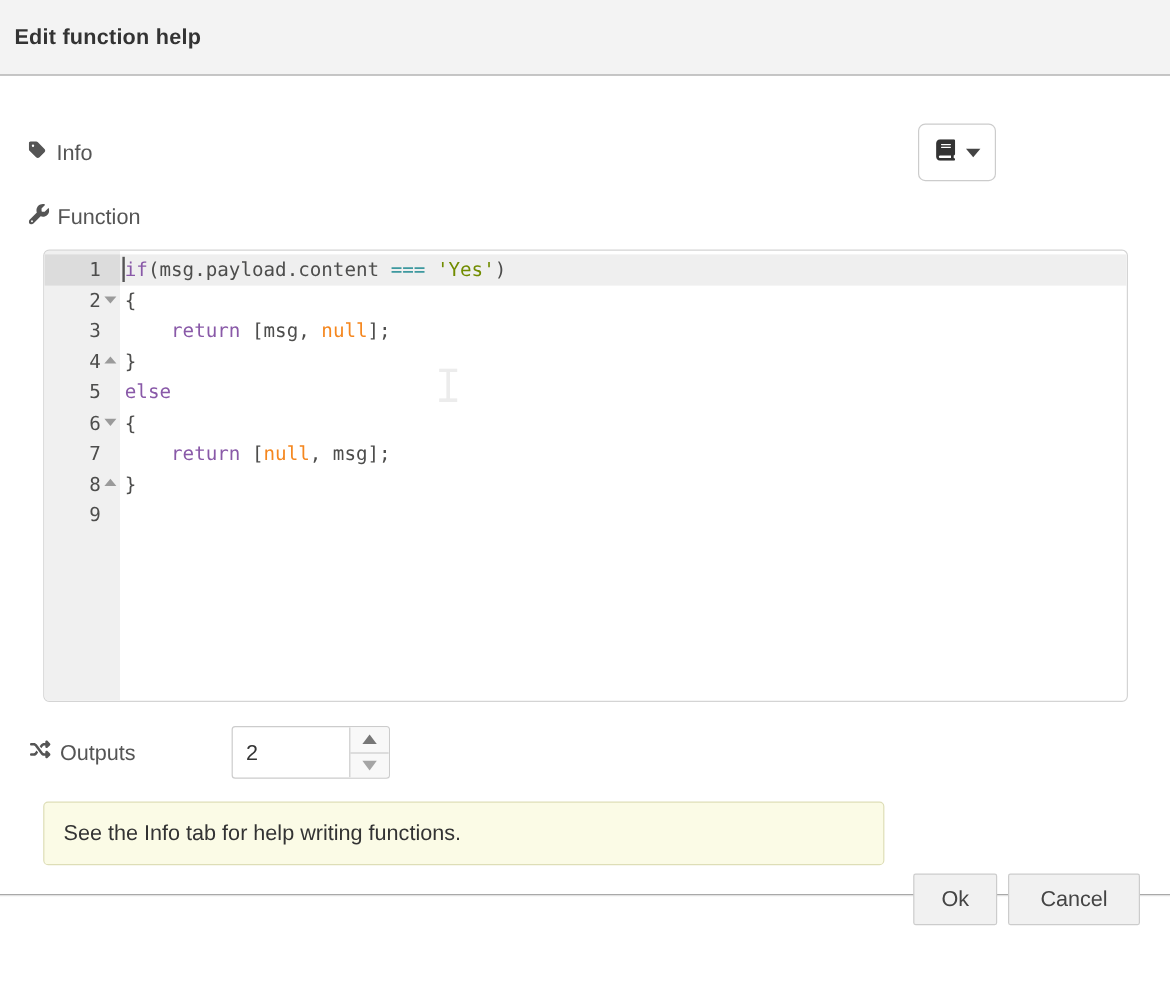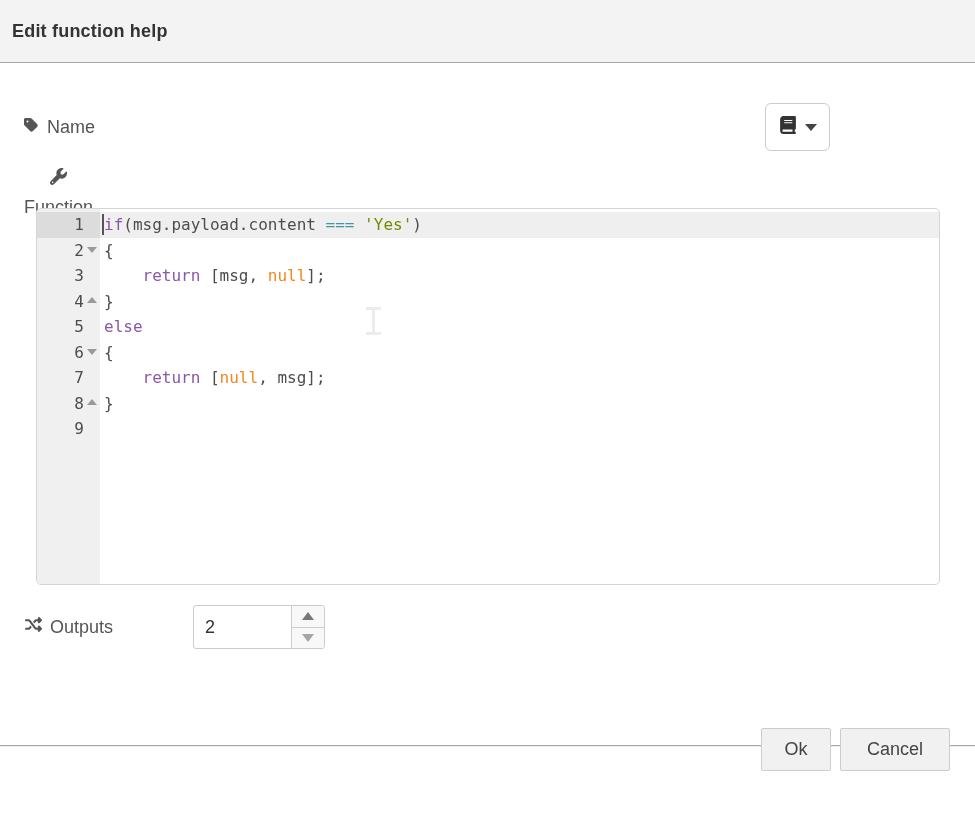--- a/index.html
+++ b/index.html
@@ -22,21 +22,21 @@
                font-family:"Liberation Sans",sans-serif; font-size:18px; color:#444;
                padding:0 12px; box-shadow:inset 0 1px 1px rgba(0,0,0,0.05); outline:none; }
   .name-input { left:193px; top:103px; width:562px; height:48px; }
   .lib-btn { position:absolute; left:765px; top:103px; width:65px; height:48px; background:#fff;
              border:1px solid #ccc; border-radius:6px; display:flex; align-items:center;
              justify-content:center; gap:8px; cursor:pointer; }
   .caret-down { width:0; height:0; border-left:6px solid transparent; border-right:6px solid transparent;
                 border-top:7px solid #444; }
 
   
-  .func-lbl { left:24px; top:168px; height:26px;flex-direction:column; }
+  .func-lbl { left:24px; top:168px; height:26px; }
 
   
   .editor { position:absolute; left:36px; top:208px; width:904px; height:377px;
             border:1px solid #d4d4d4; border-radius:5px; background:#fff; overflow:hidden;
             font-family:"DejaVu Sans Mono", monospace; font-size:16px; line-height:25.5px; }
   .gutter-bg { position:absolute; left:0; top:0; bottom:0; width:63px; background:var(--gutter-bg); }
   .lines { position:absolute; left:0; top:3px; right:0; }
   .ed-row { display:flex; height:25.5px; }
   .gutter-cell { position:relative; width:63px; flex:0 0 63px; padding-right:16px; text-align:right;
                  color:#4d4d4c; }
@@ -92,21 +92,21 @@
   <div class="hdr">
     <h1>Edit function help</h1>
   </div>
 
   <div class="lbl name-lbl">
     <span>
       <svg width="16" height="16" viewBox="0 0 512 512">
           <path fill="#555" d="M0 80V229.5c0 17 6.7 33.3 18.7 45.3l176 176c25 25 65.5 25 90.5 0L418.7 317.3c25-25 25-65.5 0-90.5l-176-176C230.7 38.7 214.5 32 197.5 32H48C21.5 32 0 53.5 0 80zm112 32a32 32 0 1 1 0 64 32 32 0 1 1 0-64z"></path>
         </svg>
     </span>
-    <span>Name</span>
+    <span>Info</span>
   </div>
   <div class="lib-btn">
     <span>
       <svg width="18" height="18" viewBox="0 0 448 512">
           <path fill="#333" d="M96 0C43 0 0 43 0 96V416c0 53 43 96 96 96H384h32c17.7 0 32-14.3 32-32s-14.3-32-32-32V384c17.7 0 32-14.3 32-32V32c0-17.7-14.3-32-32-32H384 96zm0 384H352v64H96c-17.7 0-32-14.3-32-32s14.3-32 32-32zM112 128c0-8.8 7.2-16 16-16H336c8.8 0 16 7.2 16 16s-7.2 16-16 16H128c-8.8 0-16-7.2-16-16zm16 48H336c8.8 0 16 7.2 16 16s-7.2 16-16 16H128c-8.8 0-16-7.2-16-16s7.2-16 16-16z"></path>
         </svg>
     </span>
     <span class="caret-down"></span>
   </div>
 
@@ -183,20 +183,23 @@
     <div class="spin-btns">
       <div class="spin-btn up">
         <span class="tri-up"></span>
       </div>
       <div class="spin-btn">
         <span class="tri-dn"></span>
       </div>
     </div>
   </div>
 
+  <div class="tips">
+    <span>See the Info tab for help writing functions.</span>
+  </div>
 
   <div class="divider"></div>
   <div class="btn btn-ok">
     <span>Ok</span>
   </div>
   <div class="btn btn-cancel">
     <span>Cancel</span>
   </div>
 
 </div>

